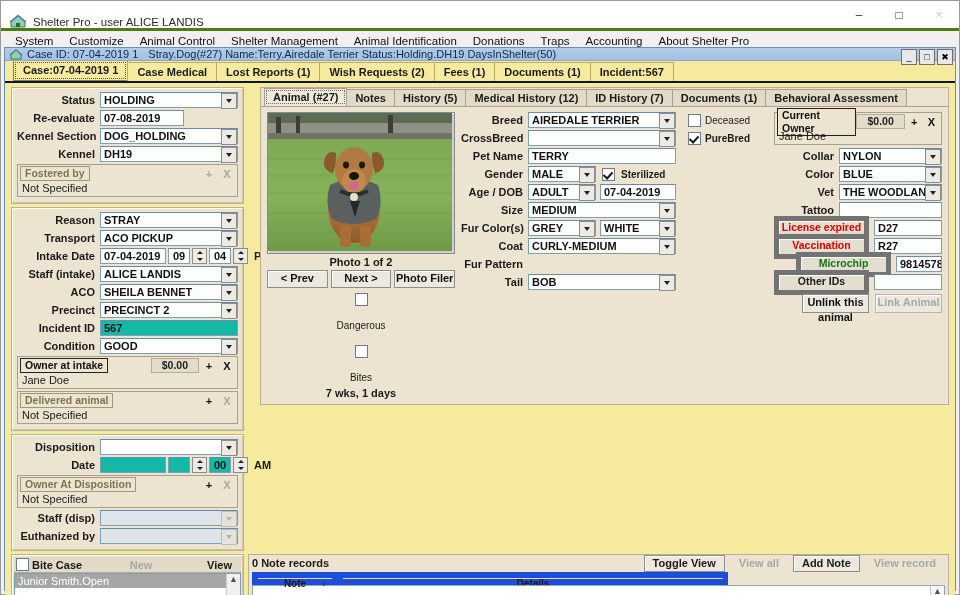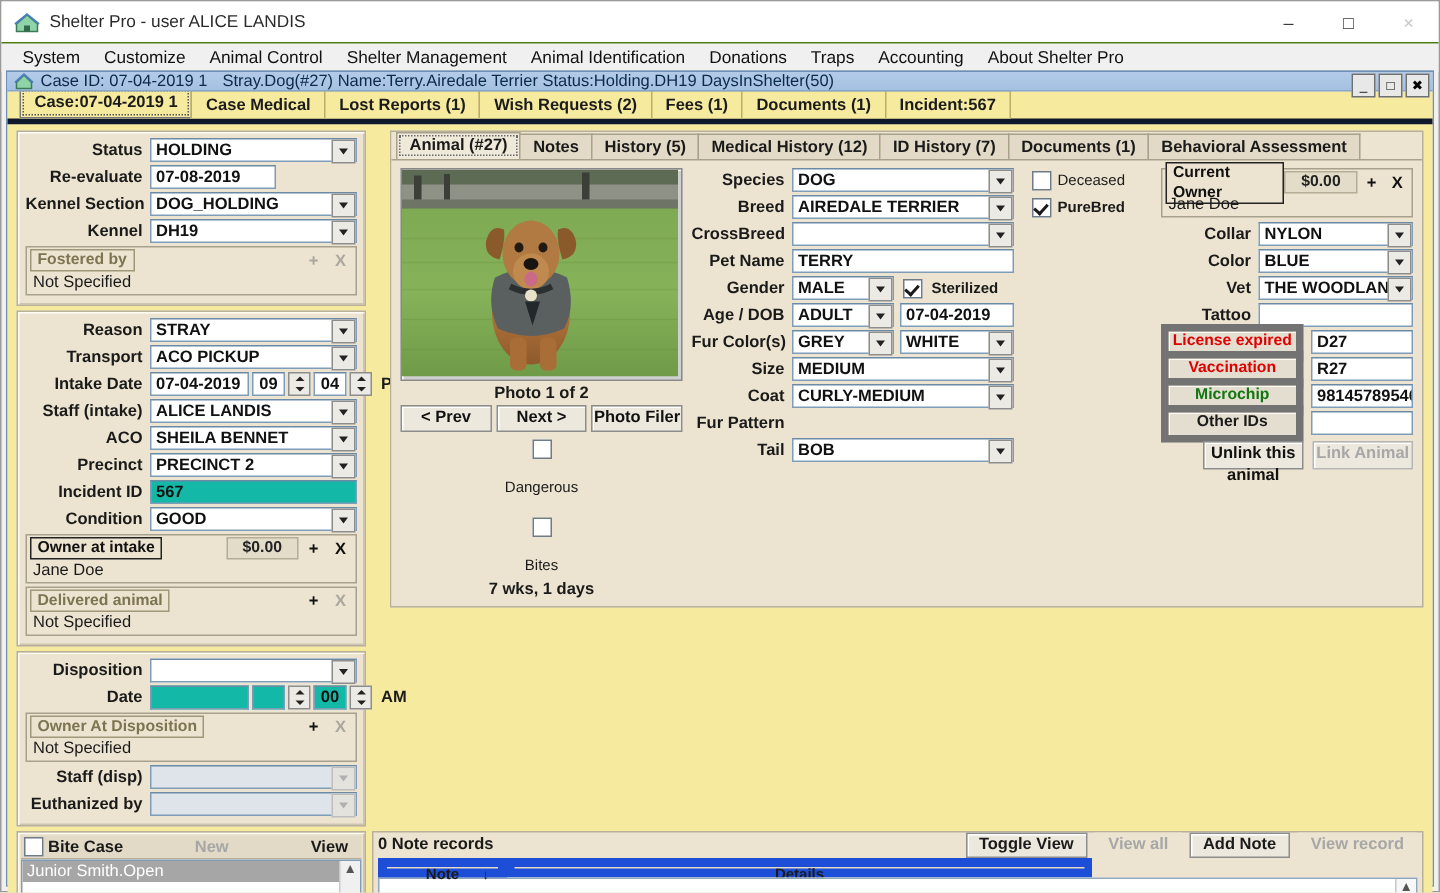--- a/index.html
+++ b/index.html
@@ -10,22 +10,22 @@
     background:#ffffff;
     -webkit-font-smoothing:none;
   }
   
   #app{
     position:relative;width:960px;height:595px;box-sizing:border-box;
     background:#f0f0f0;border:1px solid #9a9a9a;
   }
   
   .titlebar{
-    height:27px;background:#ffffff;display:flex;align-items:center;
-    border-bottom:1px solid #4d7c0f;position:relative;
+    height:27px;background:#ffffff;display:flex;align-items:flex-end;
+    border-bottom:3px solid #4d7c0f;position:relative;
   }
   .tb-icon{width:18px;height:14px;margin-left:8px;margin-right:6px;position:relative;}
   .tb-title{font-size:11.5px;color:#2b2b2b;}
   .tb-btns{position:absolute;right:0;top:0;height:27px;display:flex;}
   .tb-btn{width:40px;height:27px;display:flex;align-items:center;justify-content:center;color:#3a3a3a;font-size:12px;}
   .tb-btn.dim{color:#c8c8c8;}
   
   .menubar{
     height:19px;background:#f0f0f0;display:flex;align-items:center;
     padding-left:6px;font-size:11.5px;color:#111;
@@ -51,21 +51,21 @@
   .child-title .seg{margin-right:10px;white-space:nowrap;}
   .child-btns{position:absolute;right:2px;top:1px;display:flex;gap:2px;}
   .cbtn{
     width:14px;height:14px;background:#e8e8e8;border:1px solid #707070;
     display:flex;align-items:center;justify-content:center;font-size:9px;line-height:1;color:#000;
     font-family:"Liberation Sans",sans-serif;
   }
   
   .tabstrip{
     height:22px;background:#f6ea9f;display:flex;align-items:flex-end;
-    padding-left:8px;box-sizing:border-box;border-bottom:4px solid #0f172a;
+    padding-left:8px;box-sizing:border-box;border-bottom:2px solid #0f172a;
   }
   .otab{
     height:18px;line-height:18px;padding:0 9px;background:#f6ea9f;
     border:1px solid #b9ae6c;border-bottom:none;font-size:11px;font-weight:bold;color:#1b1b1b;
     margin-right:-1px;white-space:nowrap;
   }
   .otab.active{background:#f6ea9f;border:1px solid #7a7a7a;outline:1px dotted #555;outline-offset:-3px;height:19px;line-height:19px;}
   
   .content{
     flex:1;background:#f6ea9f;padding:4px 6px 0 6px;box-sizing:border-box;
@@ -174,21 +174,21 @@
   .ckcol{width:80px;flex:none;padding-left:6px;}
   .ckrow{display:flex;align-items:center;gap:4px;height:16px;margin-bottom:2px;}
   .ownerbar{
     border:1px solid #a7a08c;background:#ece4d0;margin-bottom:3px;padding:1px 2px 2px 2px;
   }
   .statbtn{
     height:15px;line-height:13px;text-align:center;font-size:10.5px;font-weight:bold;
     background:#e4ded0;border:5px solid #737373;box-shadow:inset 1px 1px 0 #fffbf0;
   }
   .statbtn.red{color:#e00000;}
-  .statbtn.green{color:#117711;}
+  .statbtn.green{color:#117711;margin-left:22px;}
   .statbtn.blk{color:#1a1a1a;}
   .wbtn{
     height:17px;line-height:15px;text-align:center;font-size:11px;font-weight:bold;
     background:#ece8dd;border:1px solid #8d8d8d;box-shadow:inset 1px 1px 0 #fff;color:#111;
   }
   .wbtn.dis{color:#a7a7a7;border-color:#b6b6b6;}
   
   .botrow{display:flex;gap:4px;height:182px;margin-top:3px;}
   .bitebox{width:233px;flex:none;display:flex;flex-direction:column;gap:3px;}
   .bhead{
@@ -571,29 +571,20 @@
                     <span class="cb"></span>
                     <span class="cbl">Dangerous</span>
                     <span class="cb"></span>
                     <span class="cbl">Bites</span>
                   </div>
                   <div class="agetxt">7 wks, 1 days</div>
                 </div>
 
                 <div class="detcol">
                   <div class="frow2">
-                    <div class="flabel2">Species</div>
-                    <div class="fctl">
-                        <div class="combo">
-                      <div class="inp">DOG</div>
-                      <div class="arrow"></div>
-                    </div>
-                      </div>
-                  </div>
-                  <div class="frow2">
                     <div class="flabel2">Breed</div>
                     <div class="fctl">
                         <div class="combo">
                       <div class="inp">AIREDALE TERRIER</div>
                       <div class="arrow"></div>
                     </div>
                       </div>
                   </div>
                   <div class="frow2">
                     <div class="flabel2">CrossBreed</div>
@@ -625,40 +616,40 @@
                     <div class="flabel2">Age / DOB</div>
                     <div class="fctl" style="gap:4px">
                       <div class="combo" style="width:68px;flex:none">
                         <div class="inp">ADULT</div>
                         <div class="arrow"></div>
                       </div>
                       <div class="inp" style="flex:1">07-04-2019</div>
                     </div>
                   </div>
                   <div class="frow2">
+                    <div class="flabel2">Size</div>
+                    <div class="fctl">
+                        <div class="combo">
+                      <div class="inp">MEDIUM</div>
+                      <div class="arrow"></div>
+                    </div>
+                      </div>
+                  </div>
+                  <div class="frow2">
                     <div class="flabel2">Fur Color(s)</div>
                     <div class="fctl" style="gap:4px">
                       <div class="combo" style="width:68px;flex:none">
                         <div class="inp">GREY</div>
                         <div class="arrow"></div>
                       </div>
                       <div class="combo" style="flex:1">
                         <div class="inp">WHITE</div>
                         <div class="arrow"></div>
                       </div>
                     </div>
-                  </div>
-                  <div class="frow2">
-                    <div class="flabel2">Size</div>
-                    <div class="fctl">
-                        <div class="combo">
-                      <div class="inp">MEDIUM</div>
-                      <div class="arrow"></div>
-                    </div>
-                      </div>
                   </div>
                   <div class="frow2">
                     <div class="flabel2">Coat</div>
                     <div class="fctl">
                         <div class="combo">
                       <div class="inp">CURLY-MEDIUM</div>
                       <div class="arrow"></div>
                     </div>
                       </div>
                   </div>

